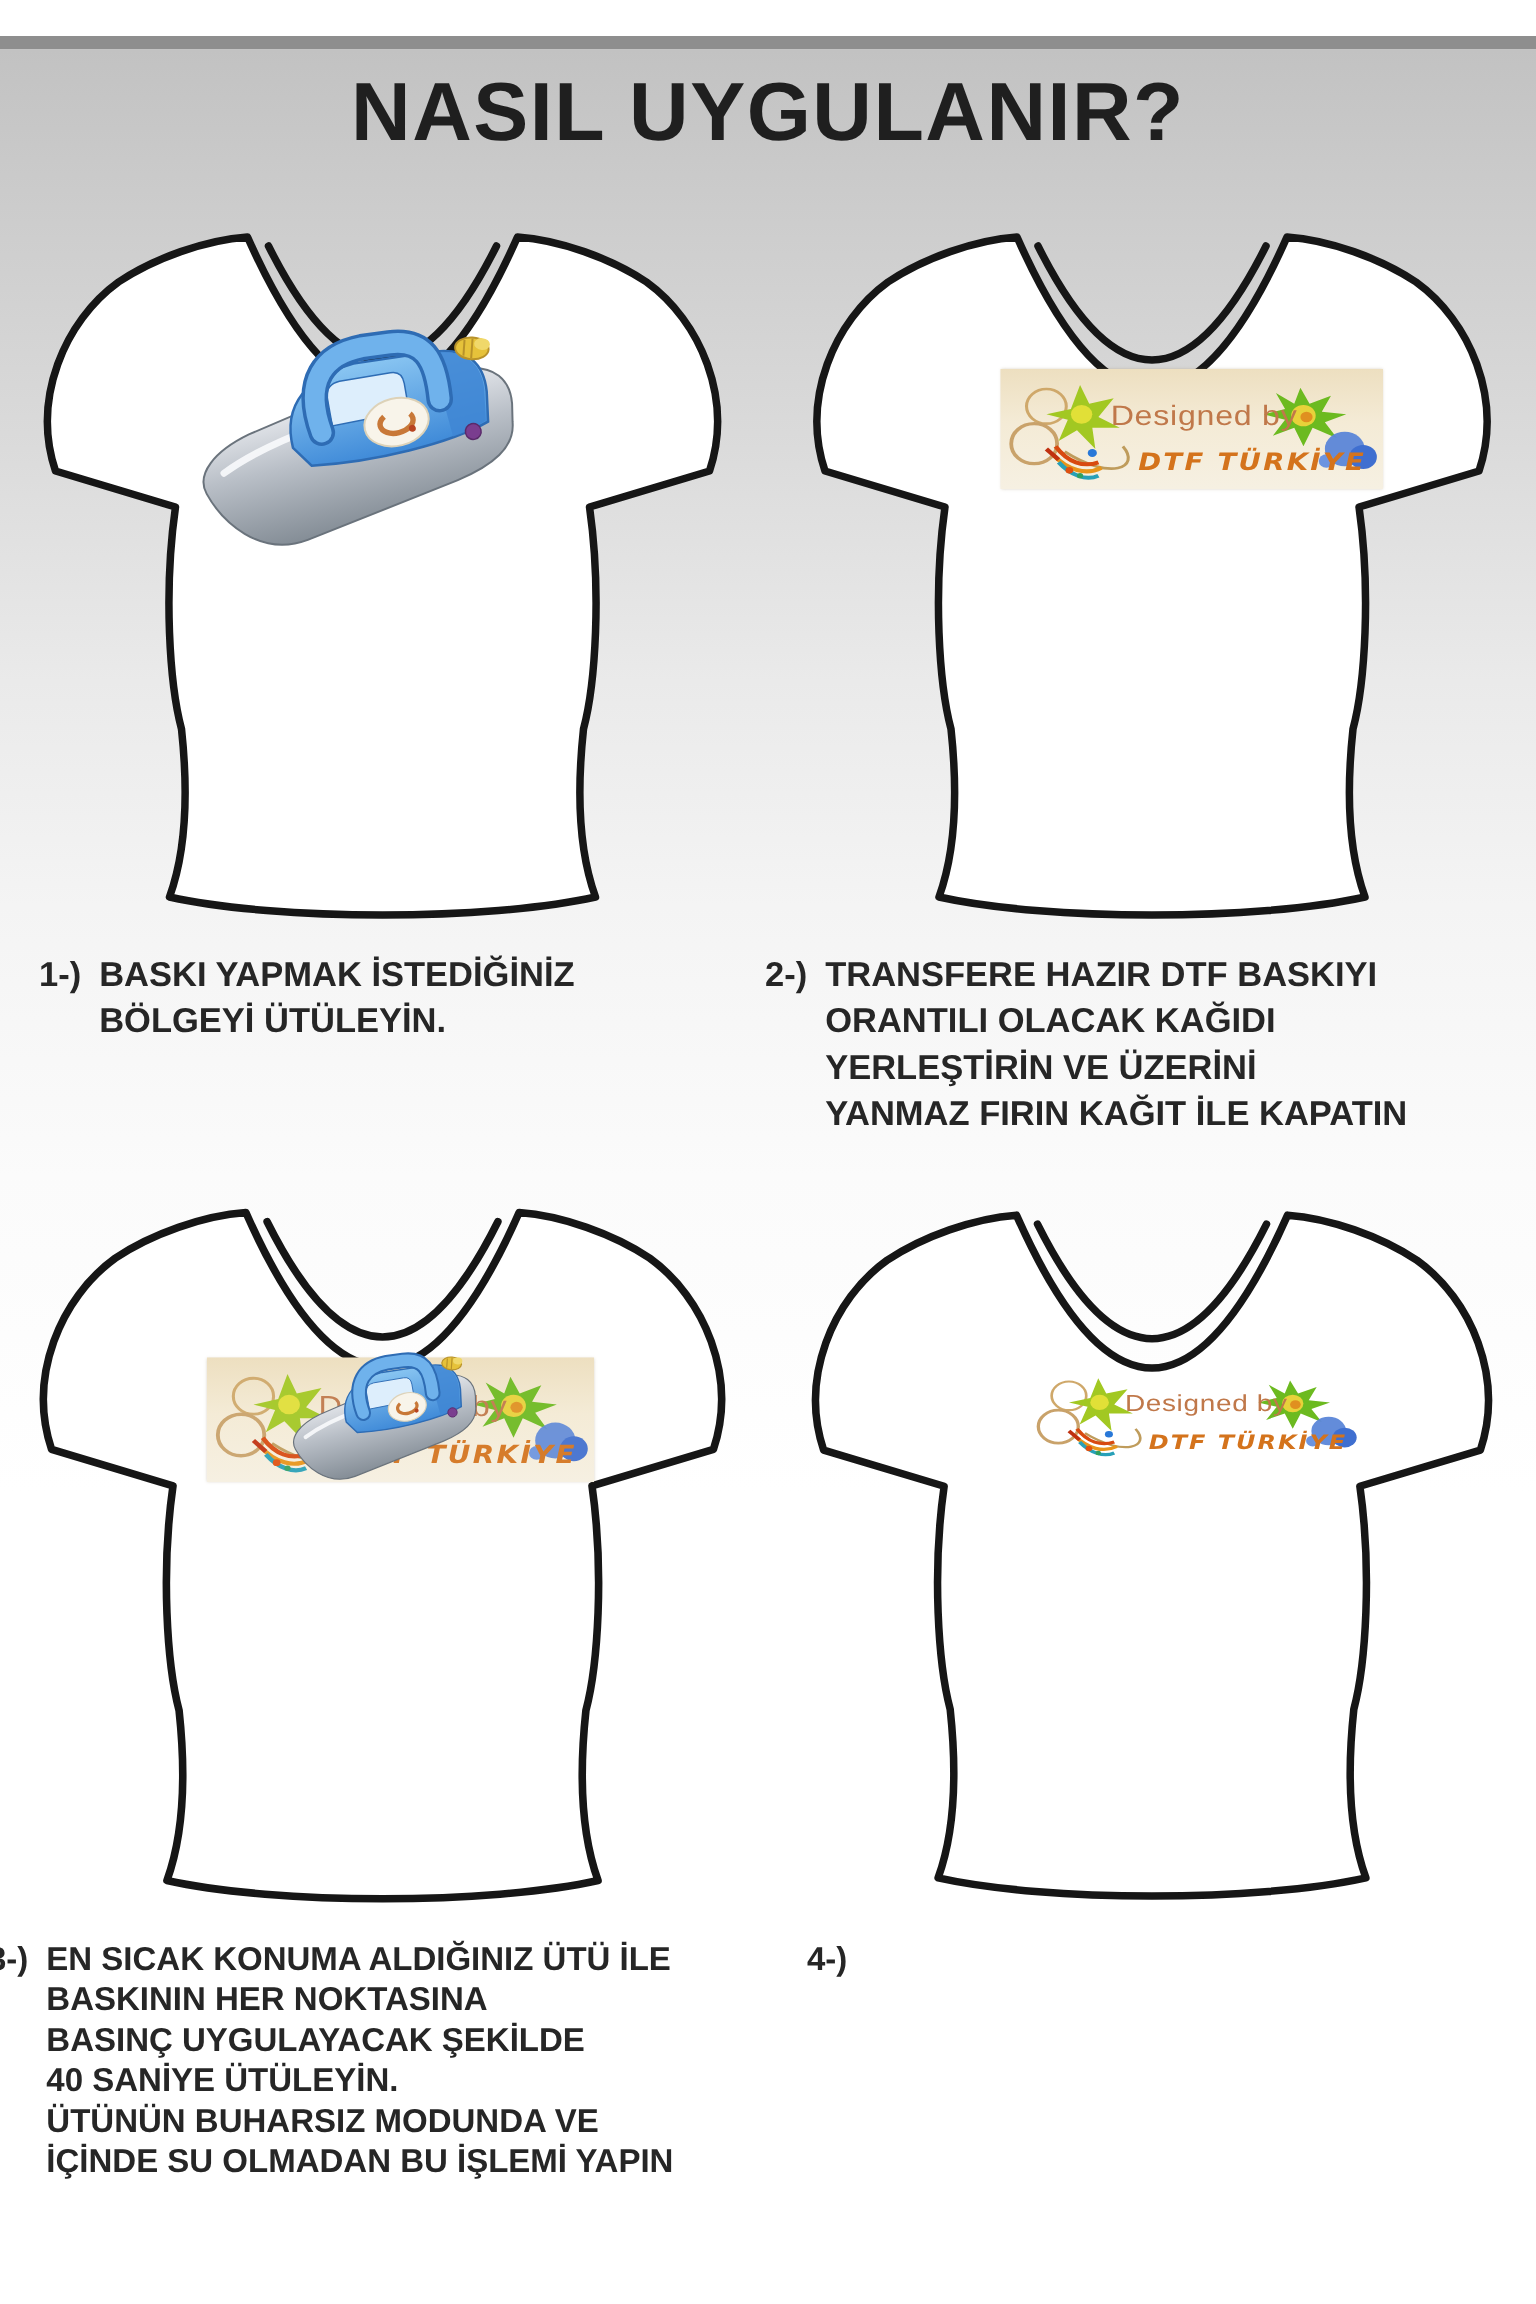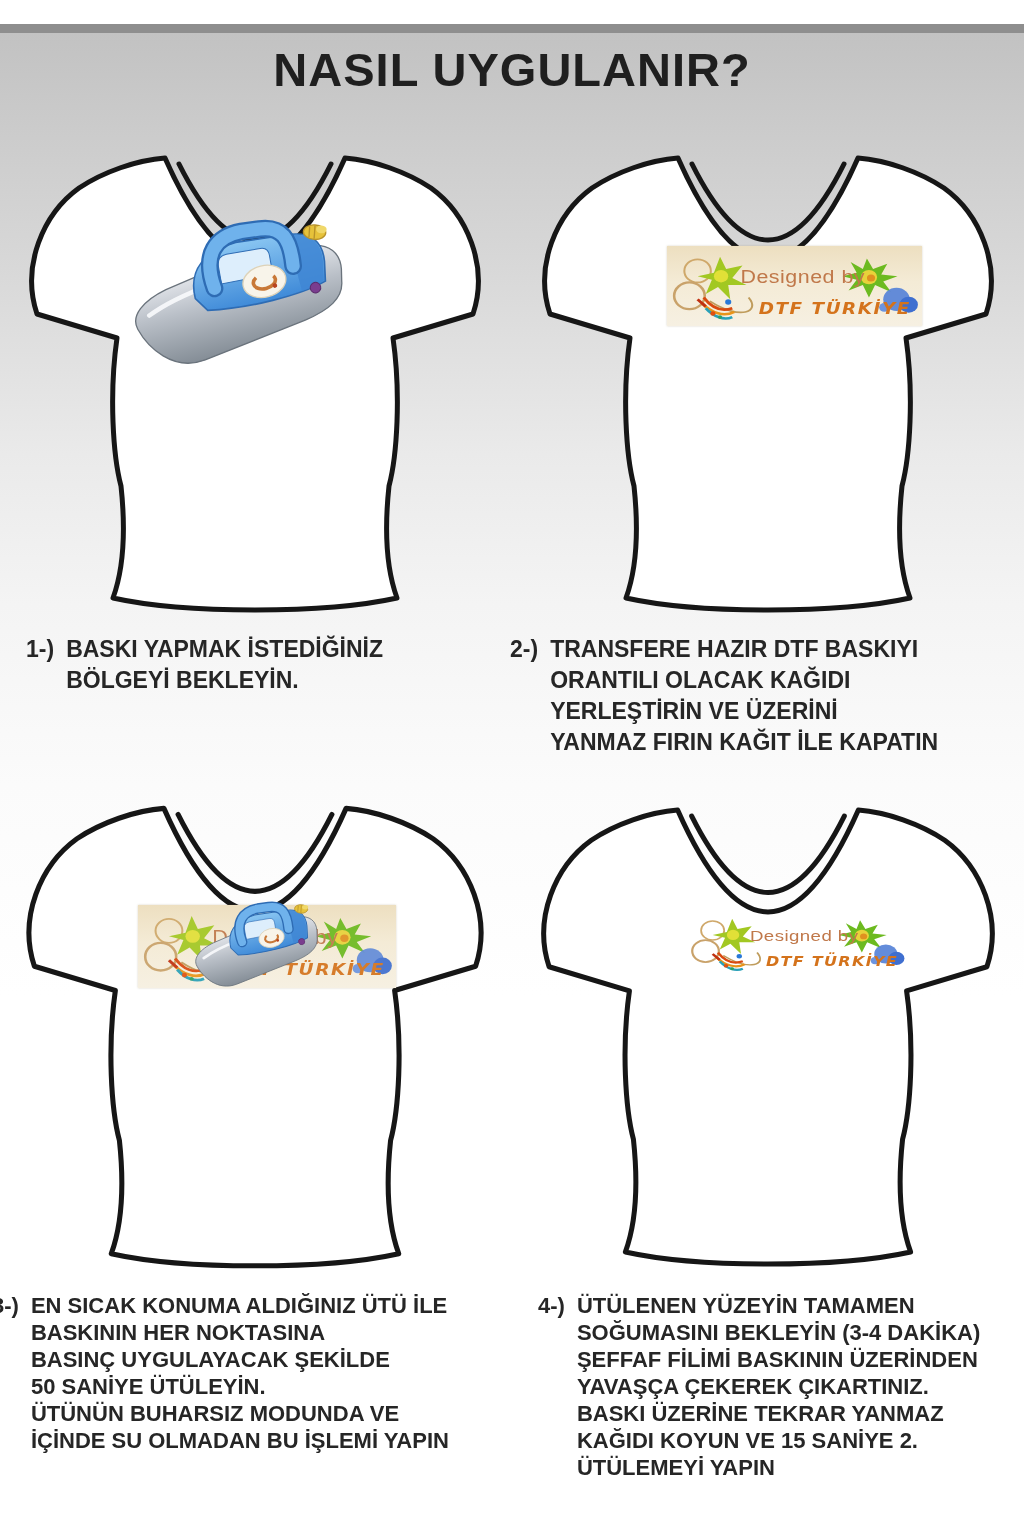--- a/index.html
+++ b/index.html
@@ -8,21 +8,21 @@
     font-family:"Liberation Sans",sans-serif;background:#ffffff;
   }
   .top-white{position:absolute;left:0;top:0;width:1024px;height:24px;background:#ffffff;}
   .top-bar{position:absolute;left:0;top:24px;width:1024px;height:9px;background:#8e8e8e;}
   .content-bg{
     position:absolute;left:0;top:33px;width:1024px;height:1503px;
     background:linear-gradient(180deg,#c2c2c2 0%,#cccccc 7%,#dadada 17%,#eaeaea 28%,#f4f4f4 38%,#fbfbfb 50%,#ffffff 64%,#ffffff 100%);
   }
   .title{
     position:absolute;left:0;top:42px;width:1024px;text-align:center;
-    font-size:47px;font-weight:bold;letter-spacing:1px;color:#1f1f1f;
+    font-size:55px;font-weight:bold;letter-spacing:1px;color:#1f1f1f;
   }
   .shirt{position:absolute;}
   .shirt-1{left:15px;top:126px;width:480px;height:500px;}
   .shirt-2{left:528px;top:126px;width:480px;height:500px;}
   .shirt-3{left:12px;top:776px;width:486px;height:506px;}
   .shirt-4{left:527px;top:776px;width:482px;height:506px;}
   .x-icon{position:absolute;left:78px;top:190px;width:46px;height:50px;}
   .iron{position:absolute;}
   .iron-1{left:126px;top:214px;width:224px;height:152px;}
   .iron-3{left:190px;top:898px;width:132px;height:90px;}
@@ -144,21 +144,21 @@
   </svg>
   <div class="label label-2">
     <svg viewBox="0 0 250 90" preserveAspectRatio="none">
       <use href="#dtf-design" xlink:href="#dtf-design"></use>
     </svg>
   </div>
 
   <div class="step row1 step-1">
     <span class="marker">1-)</span>
     <span class="text">BASKI YAPMAK İSTEDİĞİNİZ
-BÖLGEYİ BEKLEYİN.</span>
+BÖLGEYİ ÜTÜLEYİN.</span>
   </div>
   <div class="step row1 step-2">
     <span class="marker">2-)</span>
     <span class="text">TRANSFERE HAZIR DTF BASKIYI
 ORANTILI OLACAK KAĞIDI
 YERLEŞTİRİN VE ÜZERİNİ
 YANMAZ FIRIN KAĞIT İLE KAPATIN</span>
   </div>
 
   <svg class="shirt shirt-3" viewBox="0 0 480 500">
@@ -180,28 +180,21 @@
     <svg viewBox="0 0 250 90" preserveAspectRatio="none">
       <use href="#dtf-design" xlink:href="#dtf-design"></use>
     </svg>
   </div>
 
   <div class="step row2 step-3">
     <span class="marker">3-)</span>
     <span class="text">EN SICAK KONUMA ALDIĞINIZ ÜTÜ İLE
 BASKININ HER NOKTASINA
 BASINÇ UYGULAYACAK ŞEKİLDE
-50 SANİYE ÜTÜLEYİN.
+40 SANİYE ÜTÜLEYİN.
 ÜTÜNÜN BUHARSIZ MODUNDA VE
 İÇİNDE SU OLMADAN BU İŞLEMİ YAPIN</span>
   </div>
   <div class="step row2 step-4">
     <span class="marker">4-)</span>
-    <span class="text">ÜTÜLENEN YÜZEYİN TAMAMEN
-SOĞUMASINI BEKLEYİN (3-4 DAKİKA)
-ŞEFFAF FİLİMİ BASKININ ÜZERİNDEN
-YAVAŞÇA ÇEKEREK ÇIKARTINIZ.
-BASKI ÜZERİNE TEKRAR YANMAZ
-KAĞIDI KOYUN VE 15 SANİYE 2.
-ÜTÜLEMEYİ YAPIN</span>
   </div>
 
 </div>
 
 </body></html>

